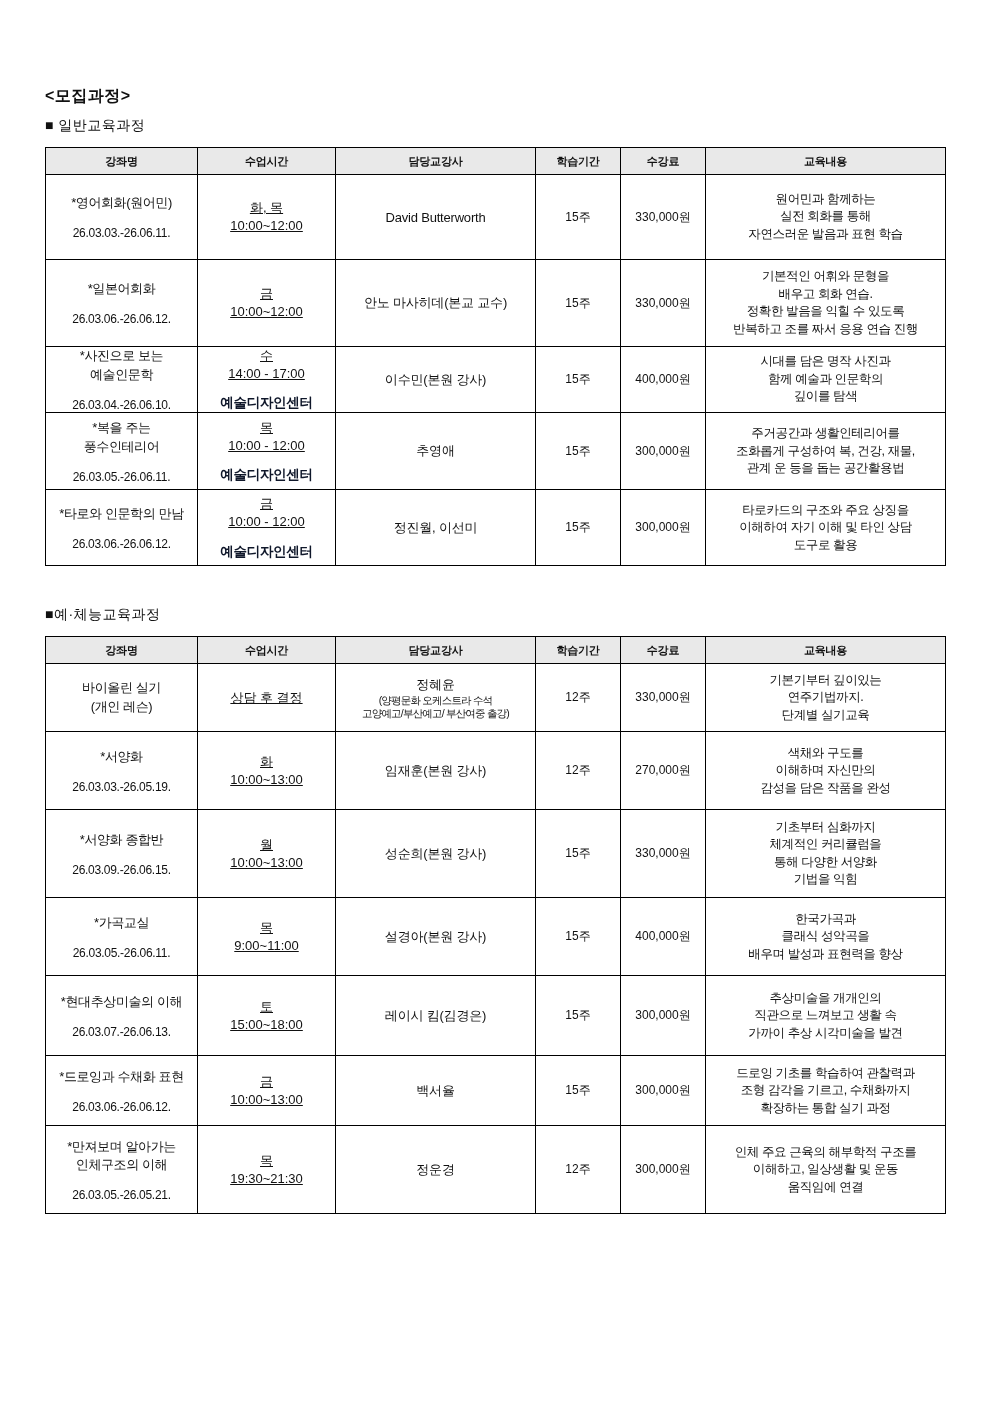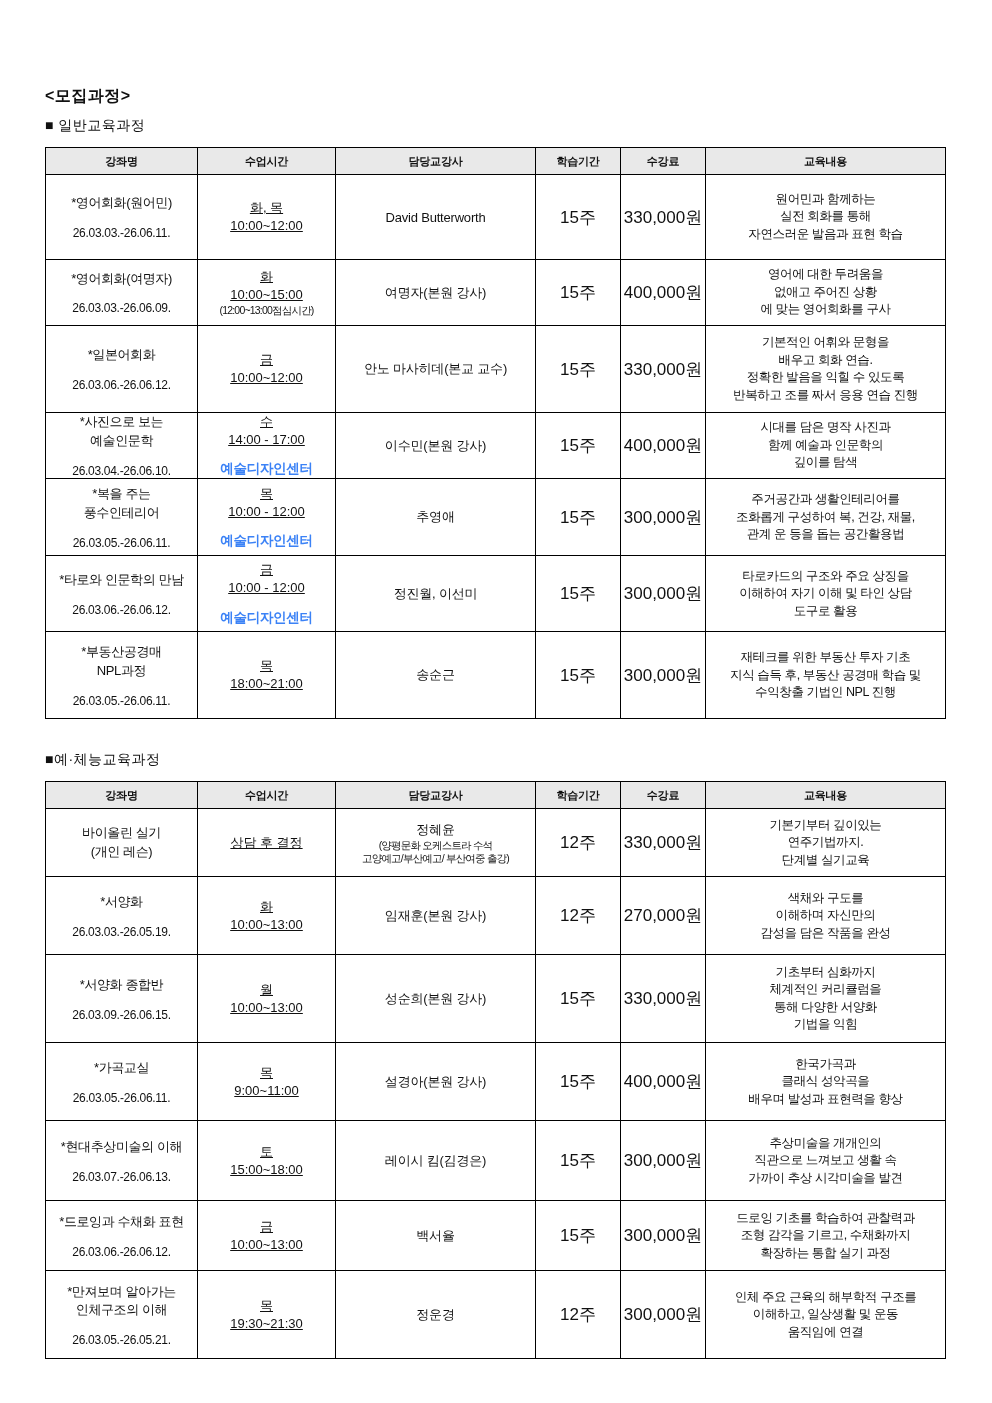--- a/index.html
+++ b/index.html
@@ -4,21 +4,21 @@
 <style>
   html,body { margin:0; padding:0; }
   body {
     width:992px; height:1403px; background:#ffffff; overflow:hidden;
     font-family:"Liberation Sans","DejaVu Sans",sans-serif;
     color:#111111;
   }
   .page { padding:86px 45px 0 45px; }
   .doc-title { font-size:16px; font-weight:bold; letter-spacing:0.5px; }
   .section-label { font-size:14px; margin-top:10px; letter-spacing:0.5px; }
-  .section-label.second { margin-top:32px; }
+  .section-label.second { margin-top:40px; }
 
   table.course-table {
     border-collapse:collapse; table-layout:fixed; width:900px; margin-top:12px;
   }
   .course-table th, .course-table td {
     border:1px solid #000; padding:0; text-align:center; vertical-align:middle;
     overflow:hidden;
   }
   .course-table th {
     background:#e9e9e9; font-size:11px; font-weight:bold; height:26px;
@@ -27,28 +27,28 @@
 
   td.c-name { font-size:13px; letter-spacing:-0.4px; }
   .course { white-space:pre-line; line-height:1.45; }
   .cdate { font-size:12px; letter-spacing:-0.3px; margin-top:13px; }
   .cdate:empty { display:none; }
 
   td.c-time { font-size:13px; }
   .time { white-space:pre-line; line-height:1.4;text-decoration:underline; }
   .tnote { font-size:10.5px; letter-spacing:-0.8px; line-height:1.2; }
   .tnote:empty { display:none; }
-  .center-label { color:#3b82f6; font-weight:bold; font-size:13.5px; margin-top:11px; letter-spacing:-0.3px; }
+  .center-label { color:#0f172a; font-weight:bold; font-size:13.5px; margin-top:11px; letter-spacing:-0.3px; }
   .center-label:empty { display:none; }
 
   td.c-inst { font-size:13px; letter-spacing:-0.2px; }
   .inote { font-size:10.5px; letter-spacing:-0.8px; line-height:1.25; white-space:pre-line; }
   .inote:empty { display:none; }
 
-  td.c-period, td.c-fee { font-size:17px; }
+  td.c-period, td.c-fee { font-size:12px; }
   td.c-content { font-size:12.5px; line-height:1.4; white-space:pre-line; letter-spacing:-0.4px; padding:2px 3px;margin-top:13px; }
 </style>
 </head>
 <body>
 
 <div class="page">
 
   <div class="doc-title">&lt;모집과정&gt;</div>
   <div class="section-label">■ 일반교육과정</div>
 
@@ -85,41 +85,20 @@
         <div>David Butterworth</div>
 
       </td>
       <td class="c-period">15주</td>
       <td class="c-fee">330,000원</td>
       <td class="c-content">원어민과 함께하는
 실전 회화를 통해
 자연스러운 발음과 표현 학습</td>
     </tr>
 
-    <tr style="height:66px">
-      <td class="c-name">
-        <div class="course">*영어회화(여명자)</div>
-        <div class="cdate">26.03.03.-26.06.09.</div>
-      </td>
-      <td class="c-time">
-        <div class="time">화
-10:00~15:00</div>
-        <div class="tnote">(12:00~13:00점심시간)</div>
-
-      </td>
-      <td class="c-inst">
-        <div>여명자(본원 강사)</div>
-
-      </td>
-      <td class="c-period">15주</td>
-      <td class="c-fee">400,000원</td>
-      <td class="c-content">영어에 대한 두려움을
-없애고 주어진 상황
-에 맞는 영어회화를 구사</td>
-    </tr>
 
     <tr style="height:87px">
       <td class="c-name">
         <div class="course">*일본어회화</div>
         <div class="cdate">26.03.06.-26.06.12.</div>
       </td>
       <td class="c-time">
         <div class="time">금
 10:00~12:00</div>
 
@@ -190,40 +169,20 @@
       <td class="c-inst">
         <div>정진월, 이선미</div>
       </td>
       <td class="c-period">15주</td>
       <td class="c-fee">300,000원</td>
       <td class="c-content">타로카드의 구조와 주요 상징을
 이해하여 자기 이해 및 타인 상담
 도구로 활용</td>
     </tr>
 
-    <tr style="height:87px">
-      <td class="c-name">
-        <div class="course">*부동산공경매
-NPL과정</div>
-        <div class="cdate">26.03.05.-26.06.11.</div>
-      </td>
-      <td class="c-time">
-        <div class="time">목
-18:00~21:00</div>
-
-      </td>
-      <td class="c-inst">
-        <div>송순근</div>
-      </td>
-      <td class="c-period">15주</td>
-      <td class="c-fee">300,000원</td>
-      <td class="c-content">재테크를 위한 부동산 투자  기초
-지식 습득 후, 부동산 공경매 학습 및
-수익창출 기법인 NPL 진행</td>
-    </tr>
   </tbody>
     </table>
 
   <div class="section-label second">■예·체능교육과정</div>
 
   <table class="course-table">
     <colgroup>
       <col style="width:152px">
         <col style="width:138px">
         <col style="width:200px">

